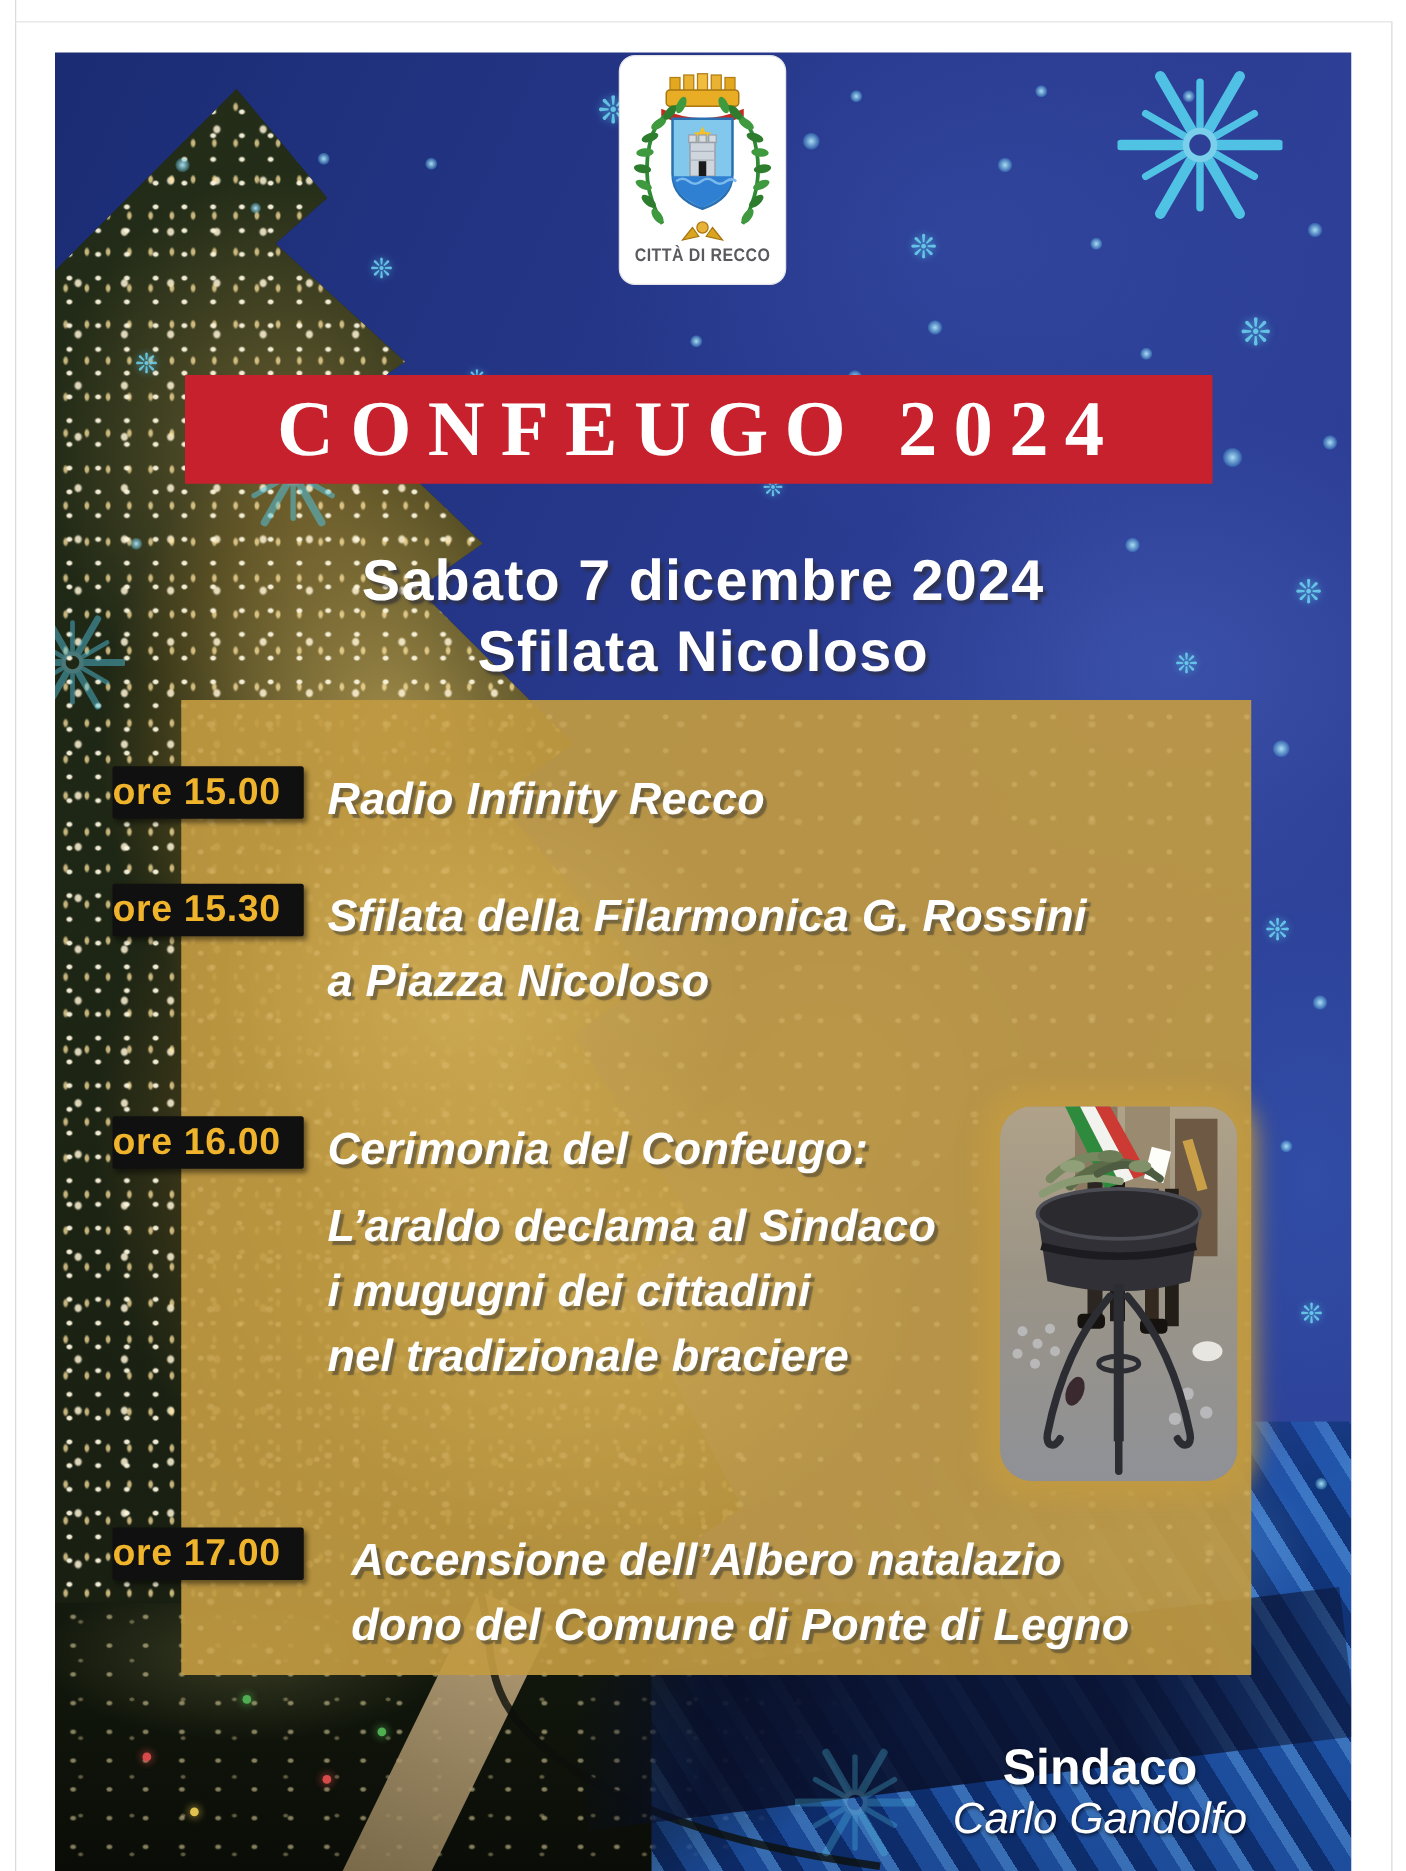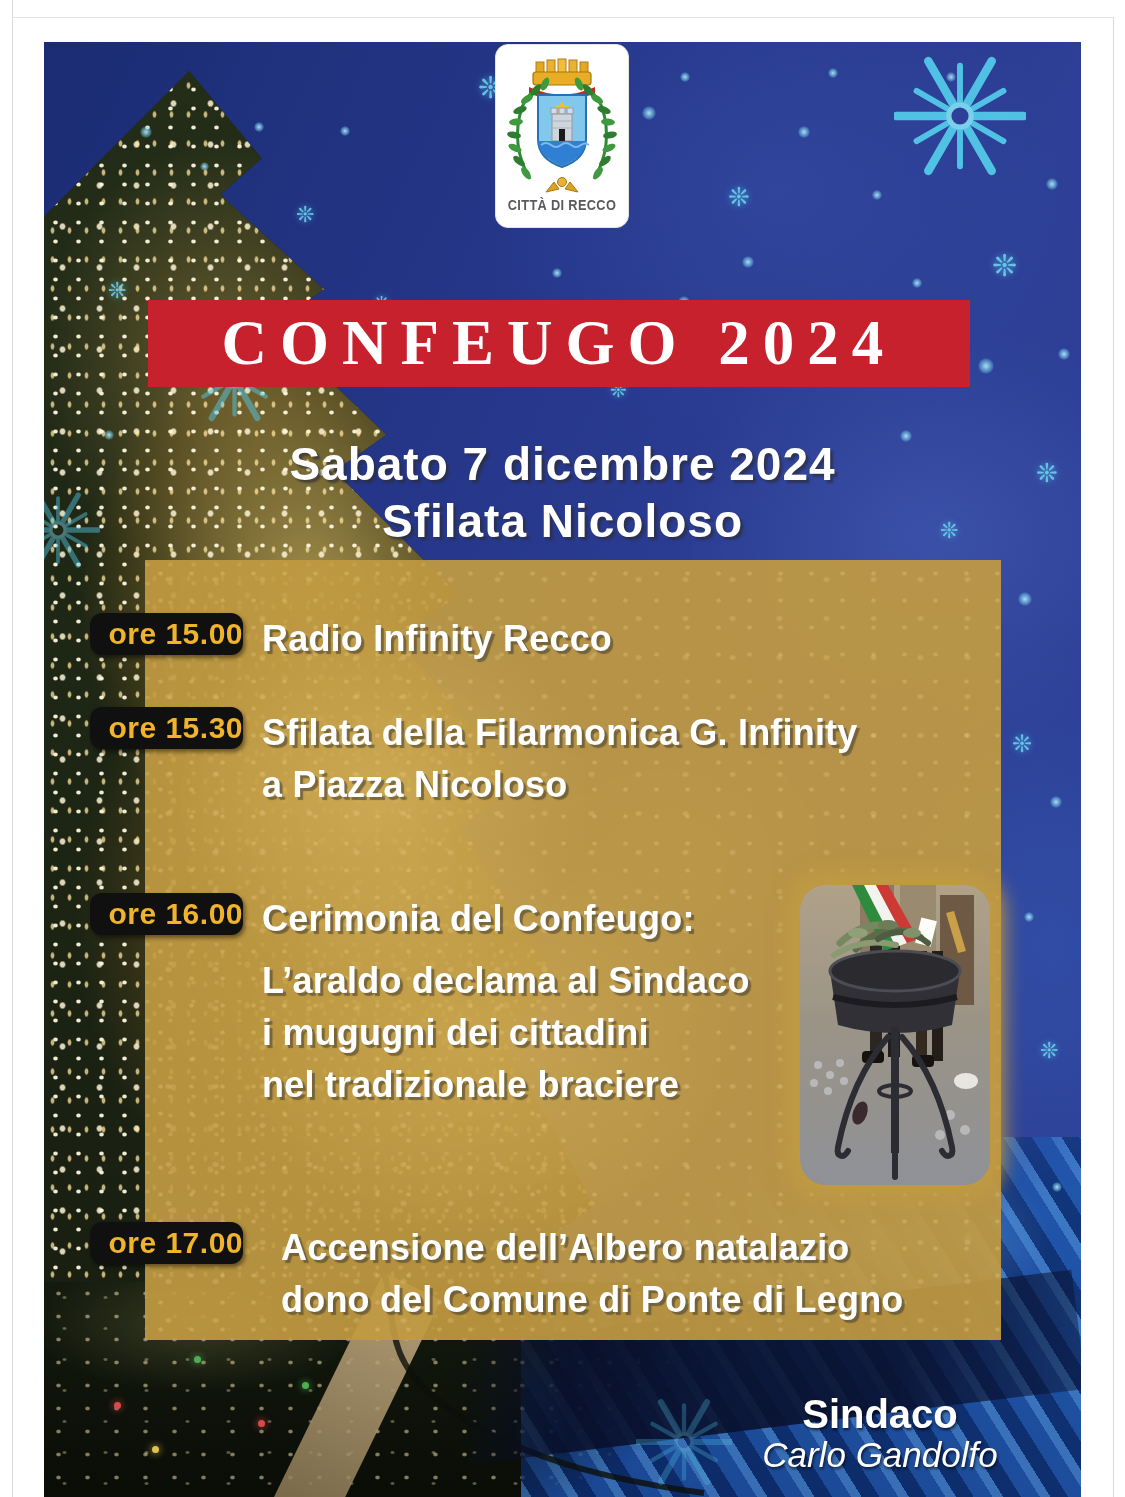--- a/index.html
+++ b/index.html
@@ -98,26 +98,26 @@
   .gold-panel{position:absolute;left:101px;top:518px;width:856px;height:780px;z-index:9;
     background-color:rgba(193,154,66,.93);
     background-image:
       radial-gradient(rgba(240,212,140,.28) 1.6px, transparent 3px),
       radial-gradient(rgba(250,226,160,.20) 2px, transparent 4px),
       radial-gradient(ellipse 300px 260px at 28% 30%, rgba(255,228,150,.18), transparent 70%),
       radial-gradient(ellipse 340px 280px at 40% 62%, rgba(255,222,140,.15), transparent 72%);
     background-size:31px 27px,47px 39px,100% 100%,100% 100%;}
 
   .event{position:absolute;left:46px;z-index:12;display:flex;align-items:flex-start;gap:19px;}
-  .badge{flex:none;width:153px;height:42px;background:#101010;border-radius:12px;
-    color:#efb42b;font-weight:700;font-size:30px;line-height:42px;text-align:right;
+  .badge{flex:none;width:153px;height:42px;background:#101010;border-radius:2px;
+    color:#efb42b;font-weight:700;font-size:30px;line-height:42px;text-align:left;
     box-shadow:2px 3px 4px rgba(0,0,0,.45);letter-spacing:.5px;}
   .lines{color:#ffffff;font-weight:700;font-size:36px;line-height:52px;letter-spacing:.2px;
     text-shadow:3px 3px 1px rgba(72,66,52,.6);padding-top:-3px;}
-  .line{white-space:nowrap;}
+  .line{white-space:nowrap;font-style:italic;}
   .gap-top{margin-top:10px;}
 
   
   .brazier-photo{position:absolute;left:756px;top:843px;width:190px;height:300px;z-index:11;
     border-radius:26px;overflow:hidden;
     box-shadow:0 0 20px 14px rgba(193,154,66,.95);}
   .brazier-photo svg{display:block;}
 
   .signature{position:absolute;left:706px;top:1352px;width:260px;z-index:12;text-align:center;
     color:#ffffff;text-shadow:1px 2px 3px rgba(0,0,10,.7);}
@@ -325,21 +325,21 @@
     <div class="event" style="top:571px;">
       <div class="badge">ore 15.00</div>
       <div class="lines">
         <div class="line">Radio Infinity Recco</div>
       </div>
     </div>
 
     <div class="event" style="top:665px;">
       <div class="badge">ore 15.30</div>
       <div class="lines">
-        <div class="line">Sfilata della Filarmonica G. Infinity</div>
+        <div class="line">Sfilata della Filarmonica G. Rossini</div>
         <div class="line">a Piazza Nicoloso</div>
       </div>
     </div>
 
     <div class="event" style="top:851px;">
       <div class="badge">ore 16.00</div>
       <div class="lines">
         <div class="line">Cerimonia del Confeugo:</div>
         <div class="line gap-top">L’araldo declama al Sindaco</div>
         <div class="line">i mugugni dei cittadini</div>

